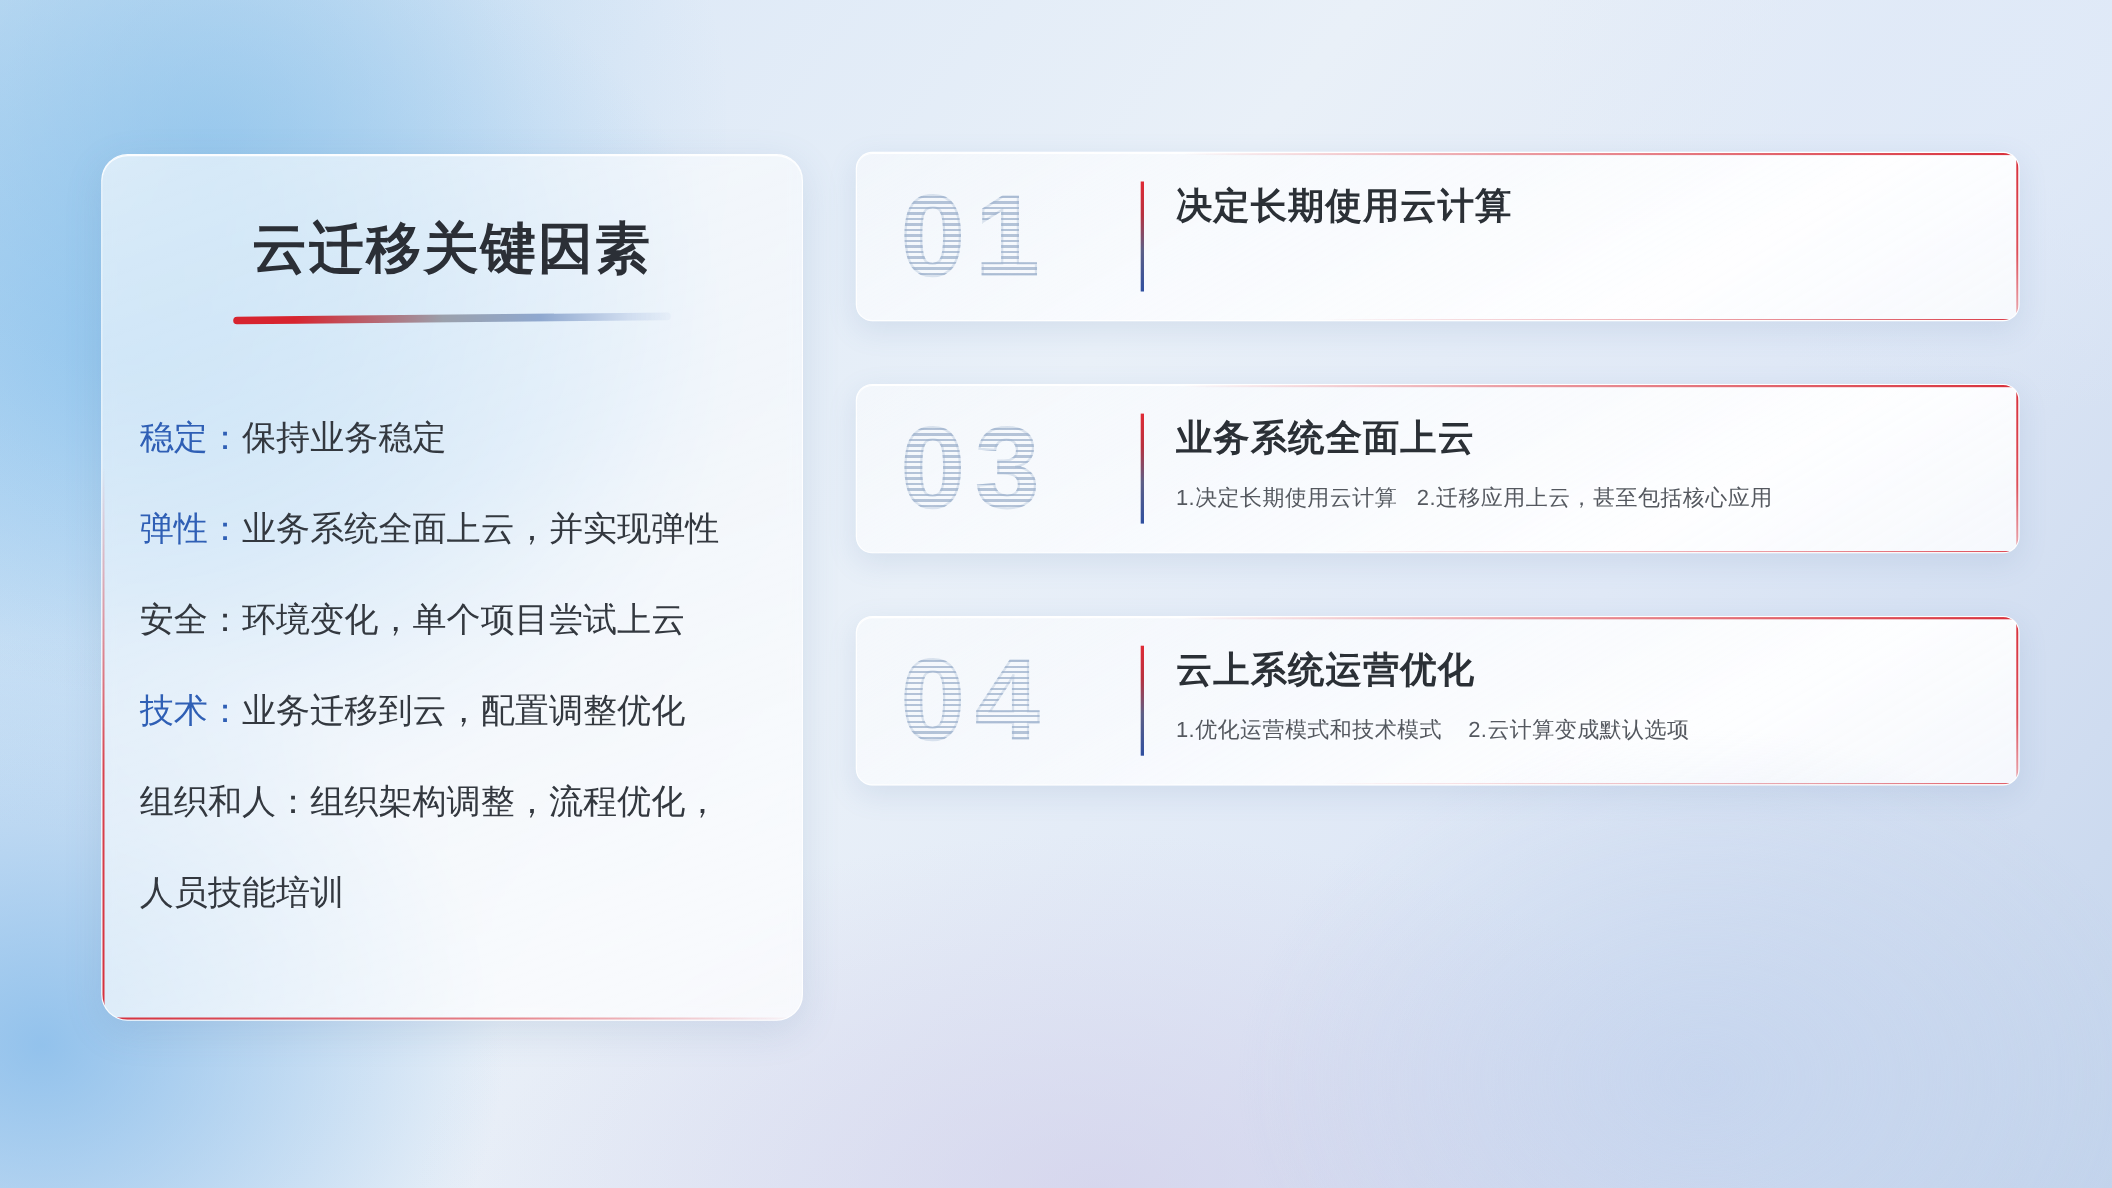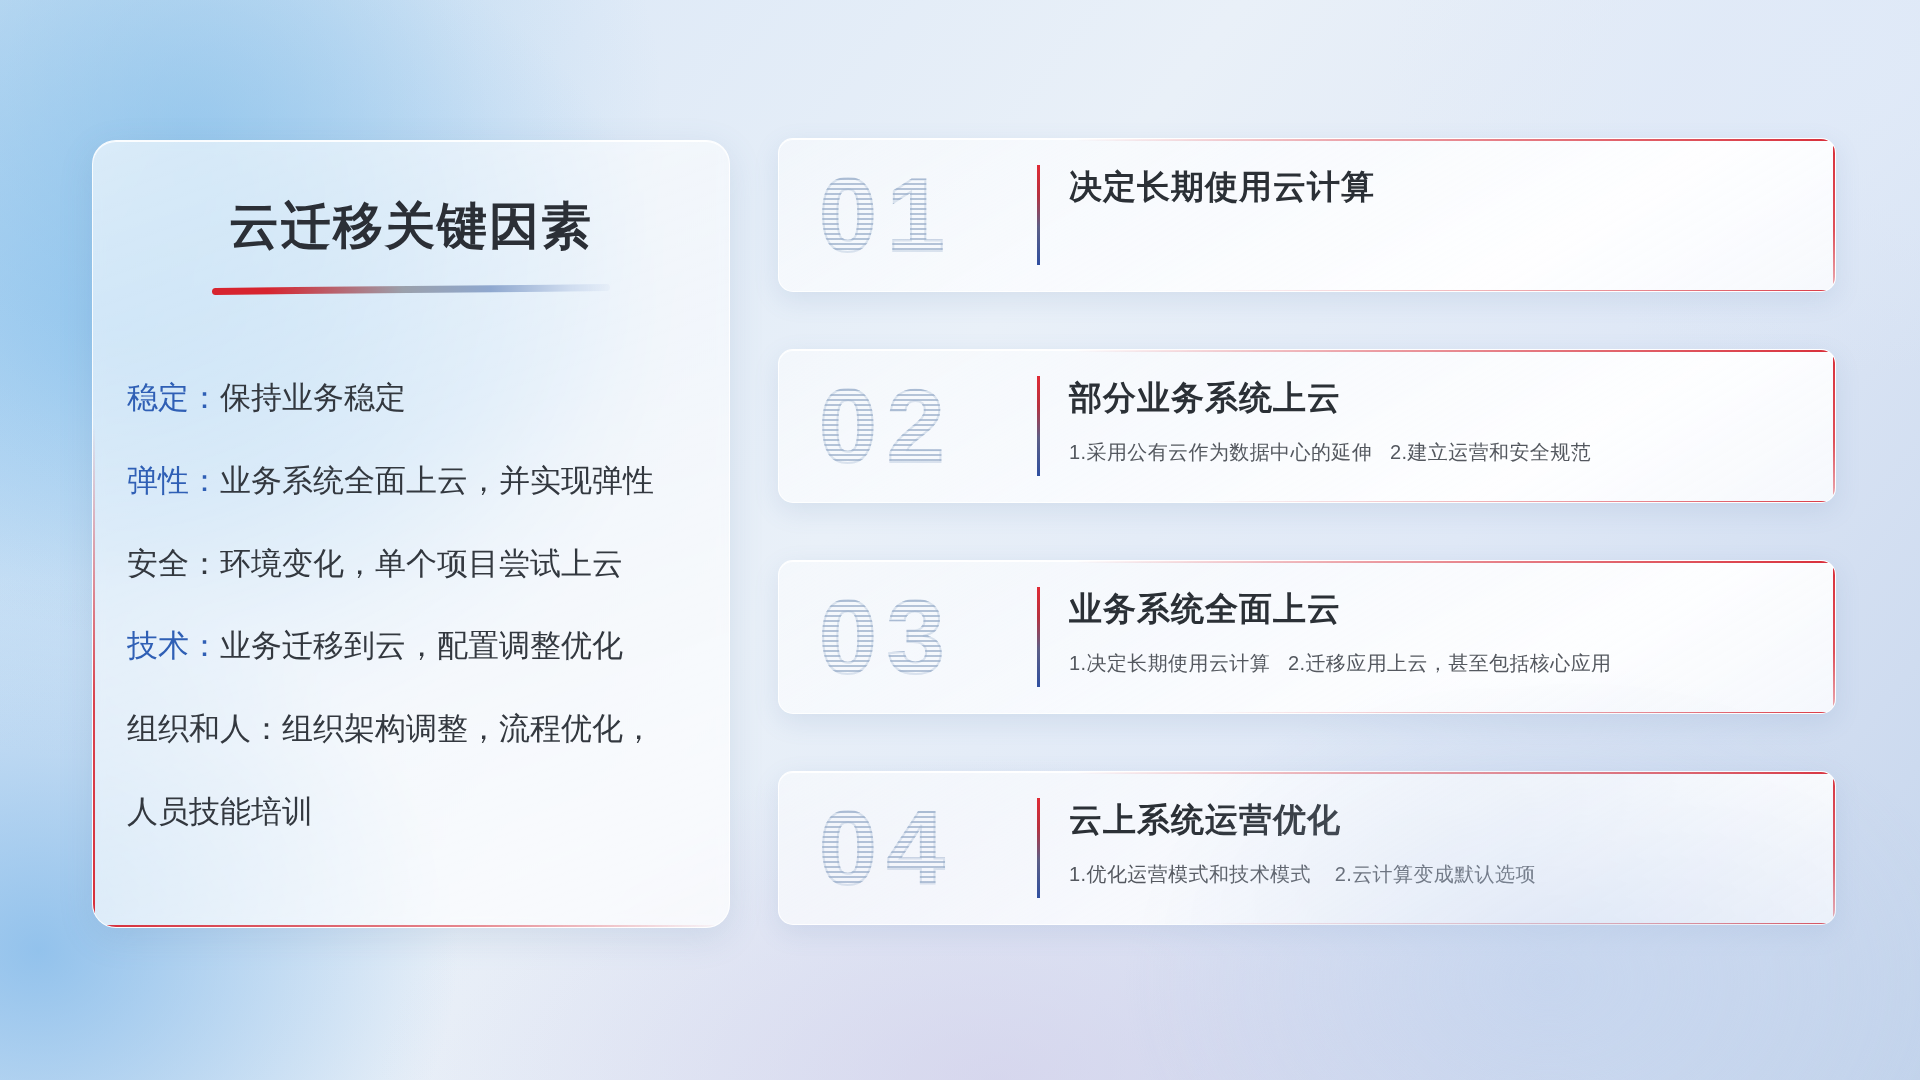--- a/index.html
+++ b/index.html
@@ -227,31 +227,20 @@
       <div class="hair-top"></div>
       <div class="hair-right"></div>
       <div class="hair-bottom"></div>
       <div class="card-num">01</div>
       <div class="card-divider"></div>
       <div class="card-body">
         <h2 class="card-title">决定长期使用云计算</h2>
       </div>
     </article>
 
-    <article class="card">
-      <div class="hair-top"></div>
-      <div class="hair-right"></div>
-      <div class="hair-bottom"></div>
-      <div class="card-num">02</div>
-      <div class="card-divider"></div>
-      <div class="card-body">
-        <h2 class="card-title">部分业务系统上云</h2>
-        <p class="card-sub">1.采用公有云作为数据中心的延伸   2.建立运营和安全规范</p>
-      </div>
-    </article>
 
     <article class="card">
       <div class="hair-top"></div>
       <div class="hair-right"></div>
       <div class="hair-bottom"></div>
       <div class="card-num">03</div>
       <div class="card-divider"></div>
       <div class="card-body">
         <h2 class="card-title">业务系统全面上云</h2>
         <p class="card-sub">1.决定长期使用云计算   2.迁移应用上云，甚至包括核心应用</p>

